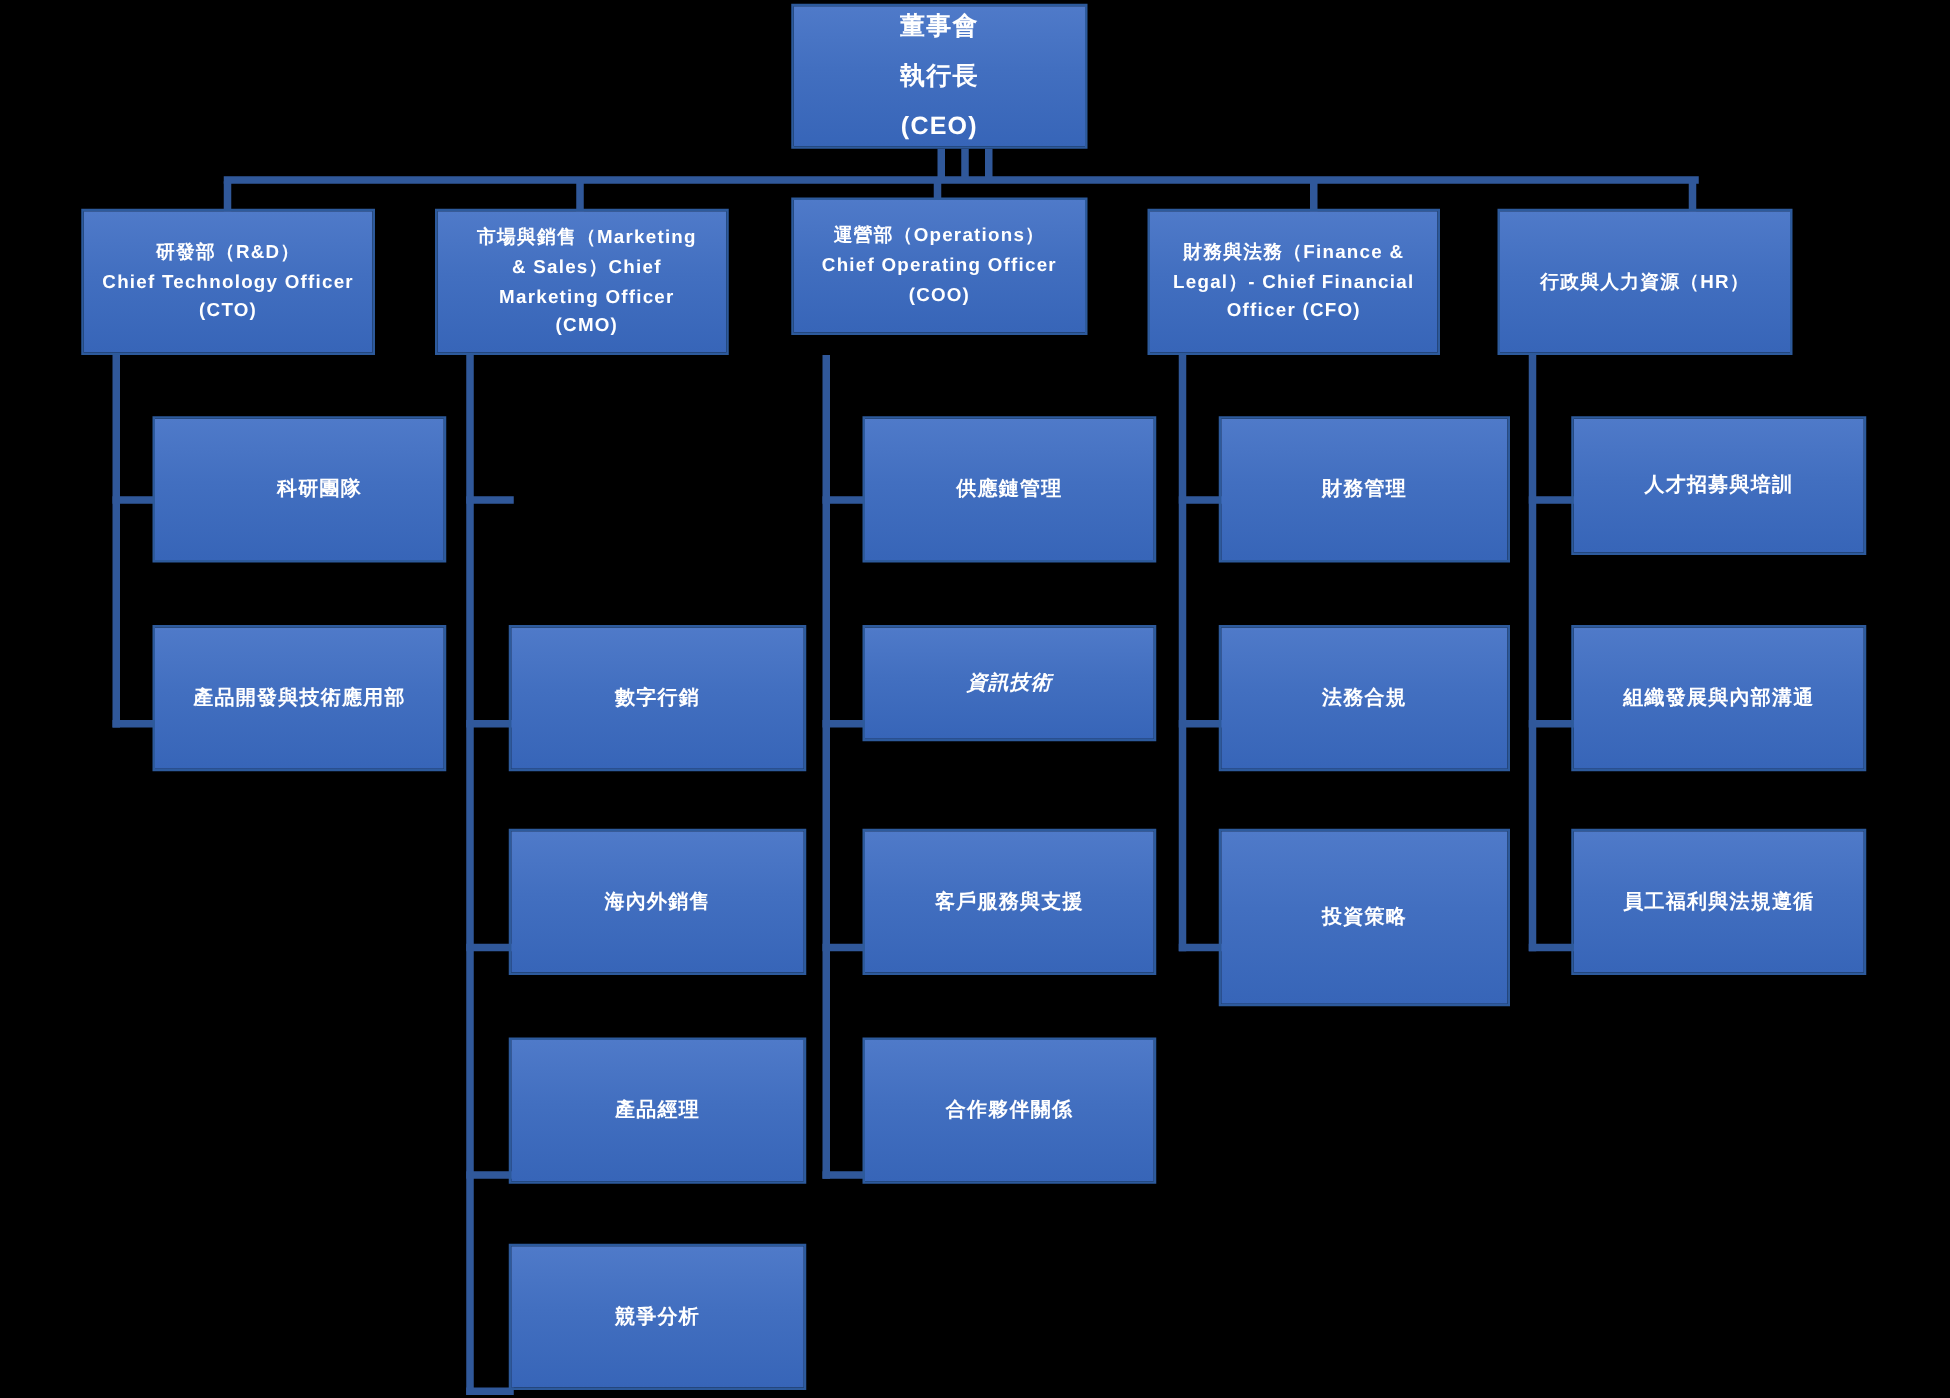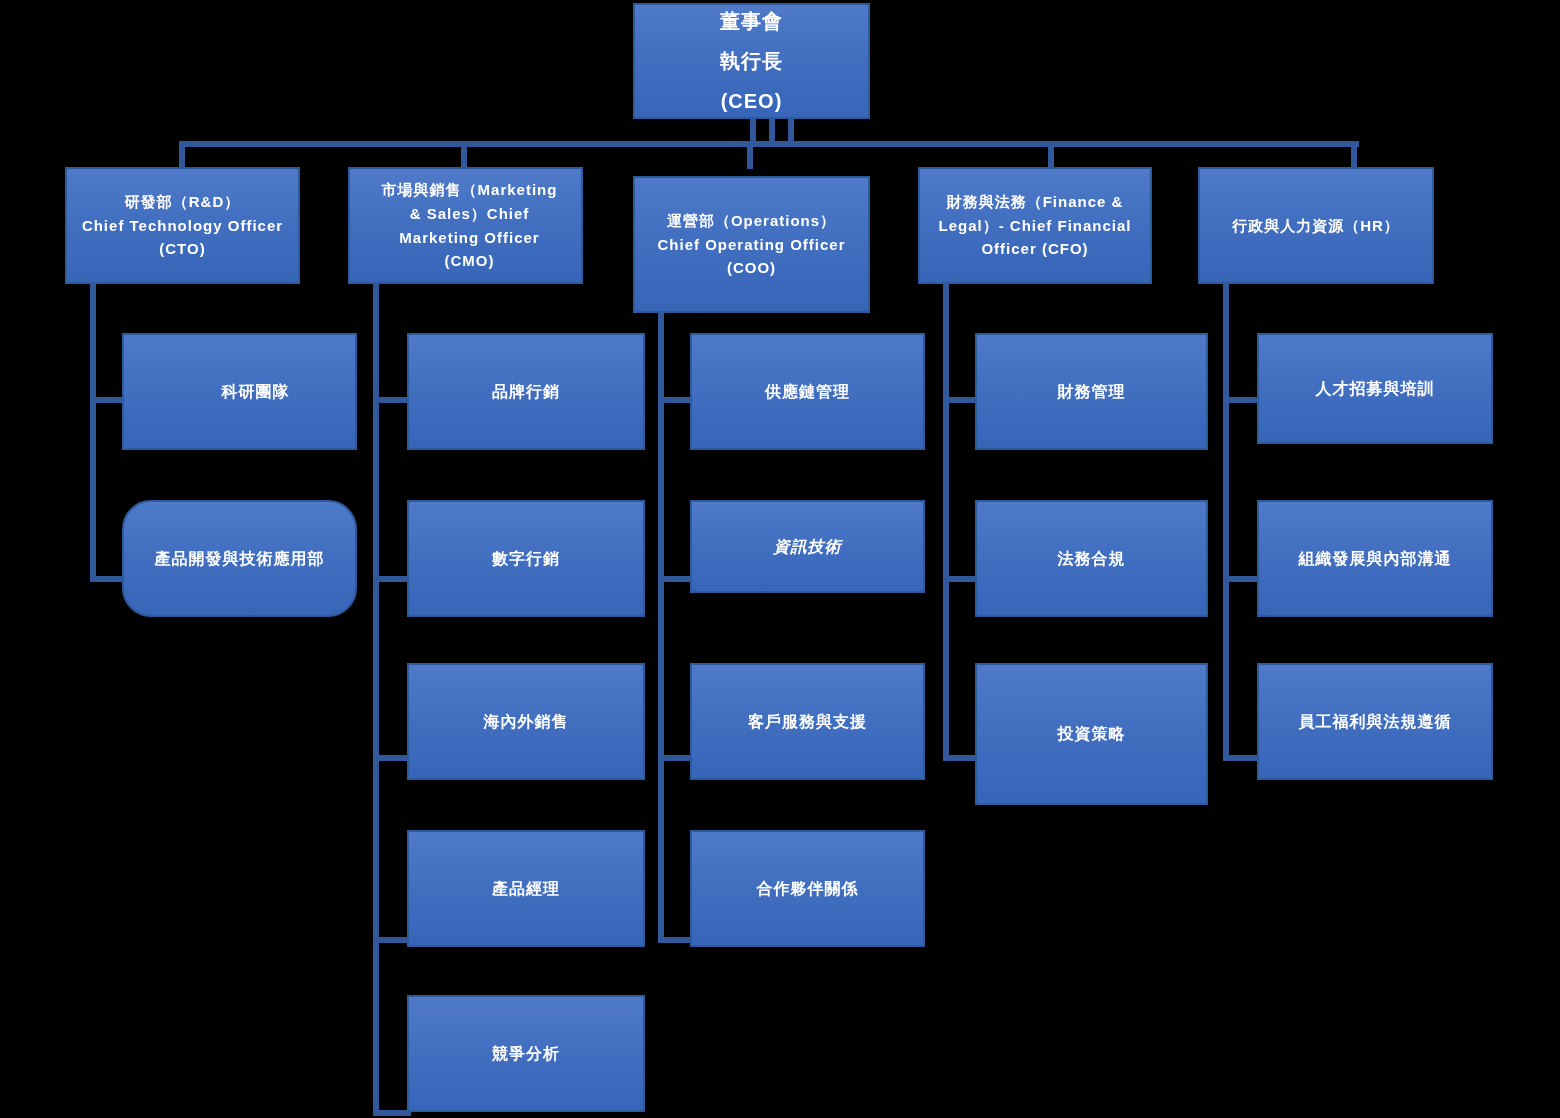--- a/index.html
+++ b/index.html
@@ -78,32 +78,31 @@
 執行長
 (CEO)</div>
 
   <div class="node lvl2" style="left:65px;top:167px;width:235px;height:117px;">研發部（R&amp;D）
 Chief Technology Officer
 (CTO)</div>
   <div class="node lvl2" style="left:348px;top:167px;width:235px;height:117px;padding-left:16px;">市場與銷售（Marketing
 &amp; Sales）Chief
 Marketing Officer
 (CMO)</div>
-  <div class="node lvl2" style="left:633px;top:176px;width:237px;height:137px;">運營部（Operations）
+  <div class="node lvl2" style="left:633px;top:158px;width:237px;height:110px;">運營部（Operations）
 Chief Operating Officer
 (COO)</div>
   <div class="node lvl2" style="left:918px;top:167px;width:234px;height:117px;">財務與法務（Finance &amp;
 Legal）- Chief Financial
 Officer (CFO)</div>
   <div class="node lvl2" style="left:1198px;top:167px;width:236px;height:117px;">行政與人力資源（HR）</div>
 
   <div class="node lvl3" style="left:122px;top:333px;width:235px;height:117px;padding-left:40px;">科研團隊</div>
-  <div class="node lvl3" style="left:122px;top:500px;width:235px;height:117px;border-radius:29px;">產品開發與技術應用部</div>
+  <div class="node lvl3" style="left:122px;top:500px;width:235px;height:117px;">產品開發與技術應用部</div>
 
-  <div class="node lvl3" style="left:407px;top:333px;width:238px;height:117px;">品牌行銷</div>
   <div class="node lvl3" style="left:407px;top:500px;width:238px;height:117px;">數字行銷</div>
   <div class="node lvl3" style="left:407px;top:663px;width:238px;height:117px;">海內外銷售</div>
   <div class="node lvl3" style="left:407px;top:830px;width:238px;height:117px;">產品經理</div>
   <div class="node lvl3" style="left:407px;top:995px;width:238px;height:117px;">競爭分析</div>
 
   <div class="node lvl3" style="left:690px;top:333px;width:235px;height:117px;">供應鏈管理</div>
   <div class="node lvl3" style="left:690px;top:500px;width:235px;height:93px;font-style:italic;">資訊技術</div>
   <div class="node lvl3" style="left:690px;top:663px;width:235px;height:117px;">客戶服務與支援</div>
   <div class="node lvl3" style="left:690px;top:830px;width:235px;height:117px;">合作夥伴關係</div>
 

